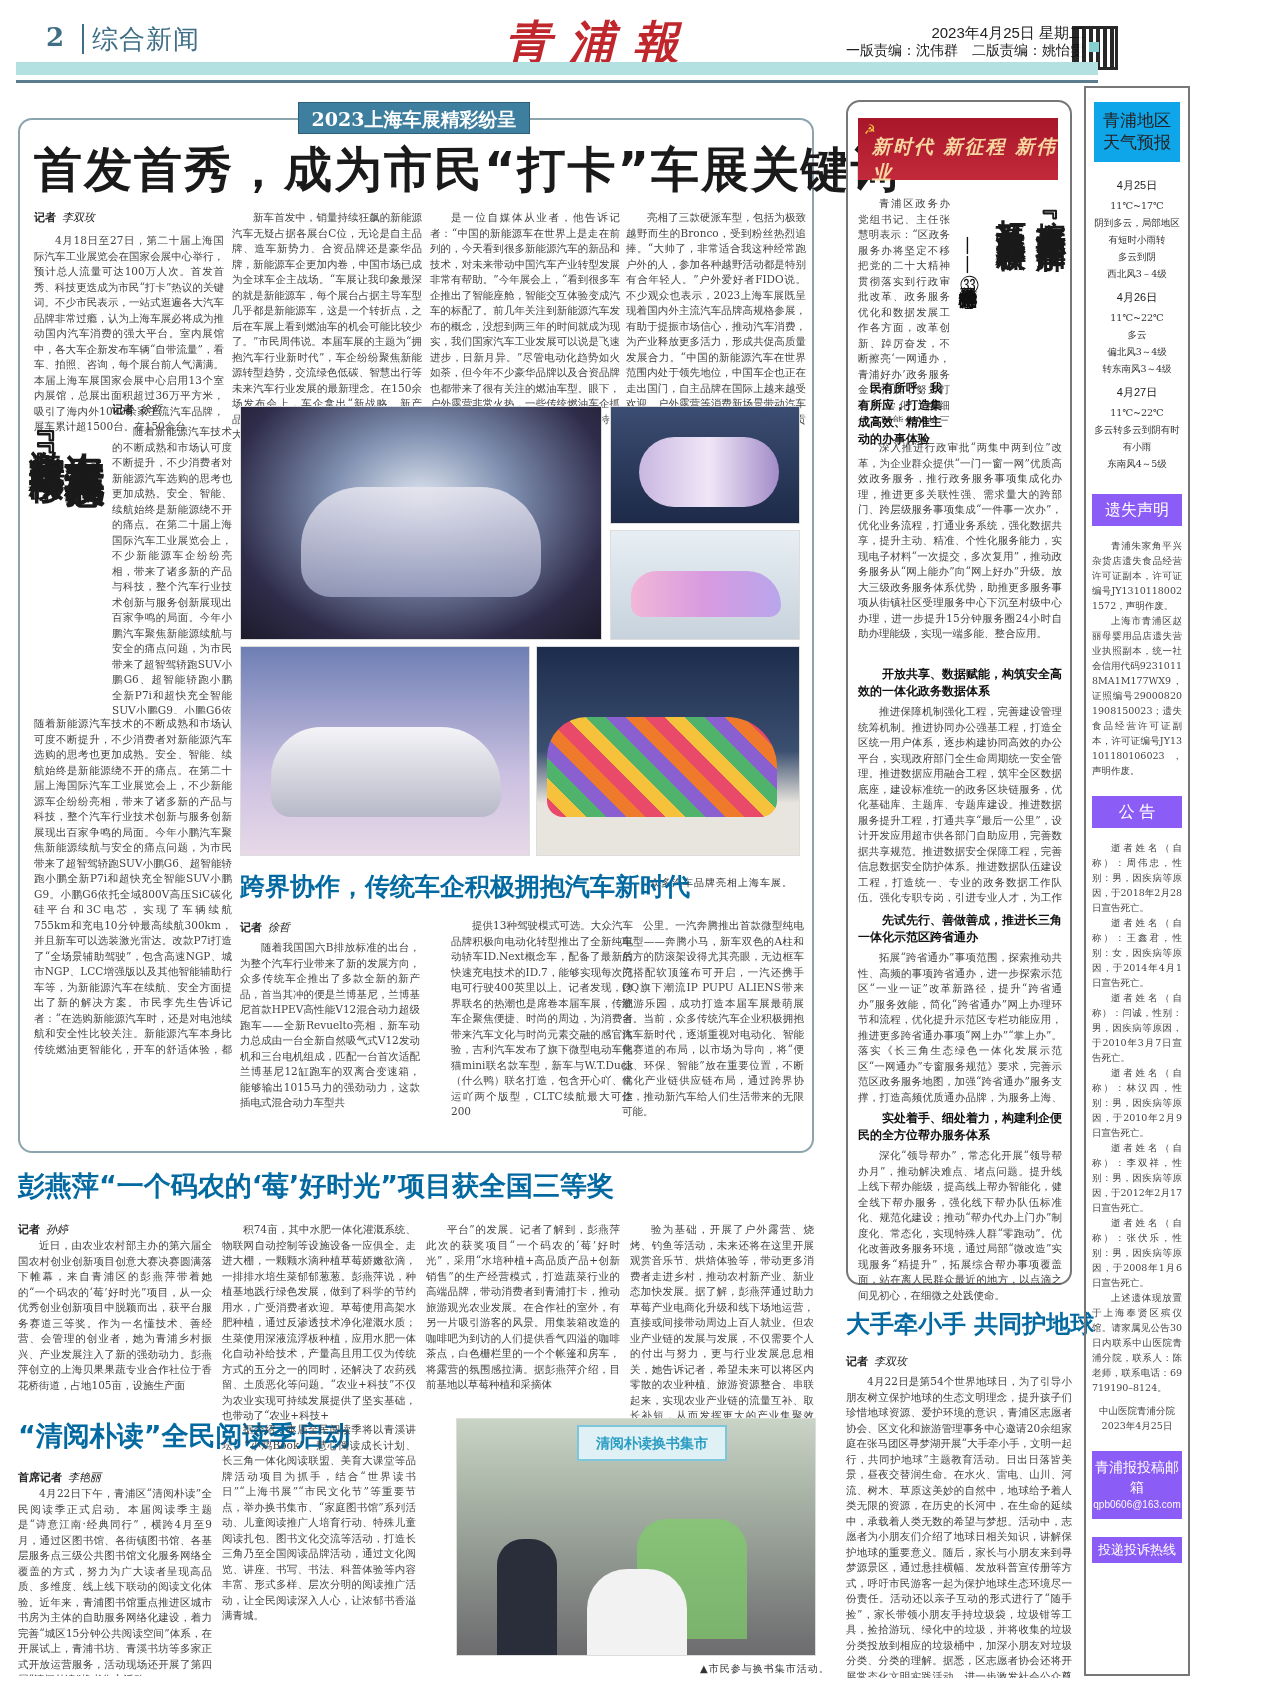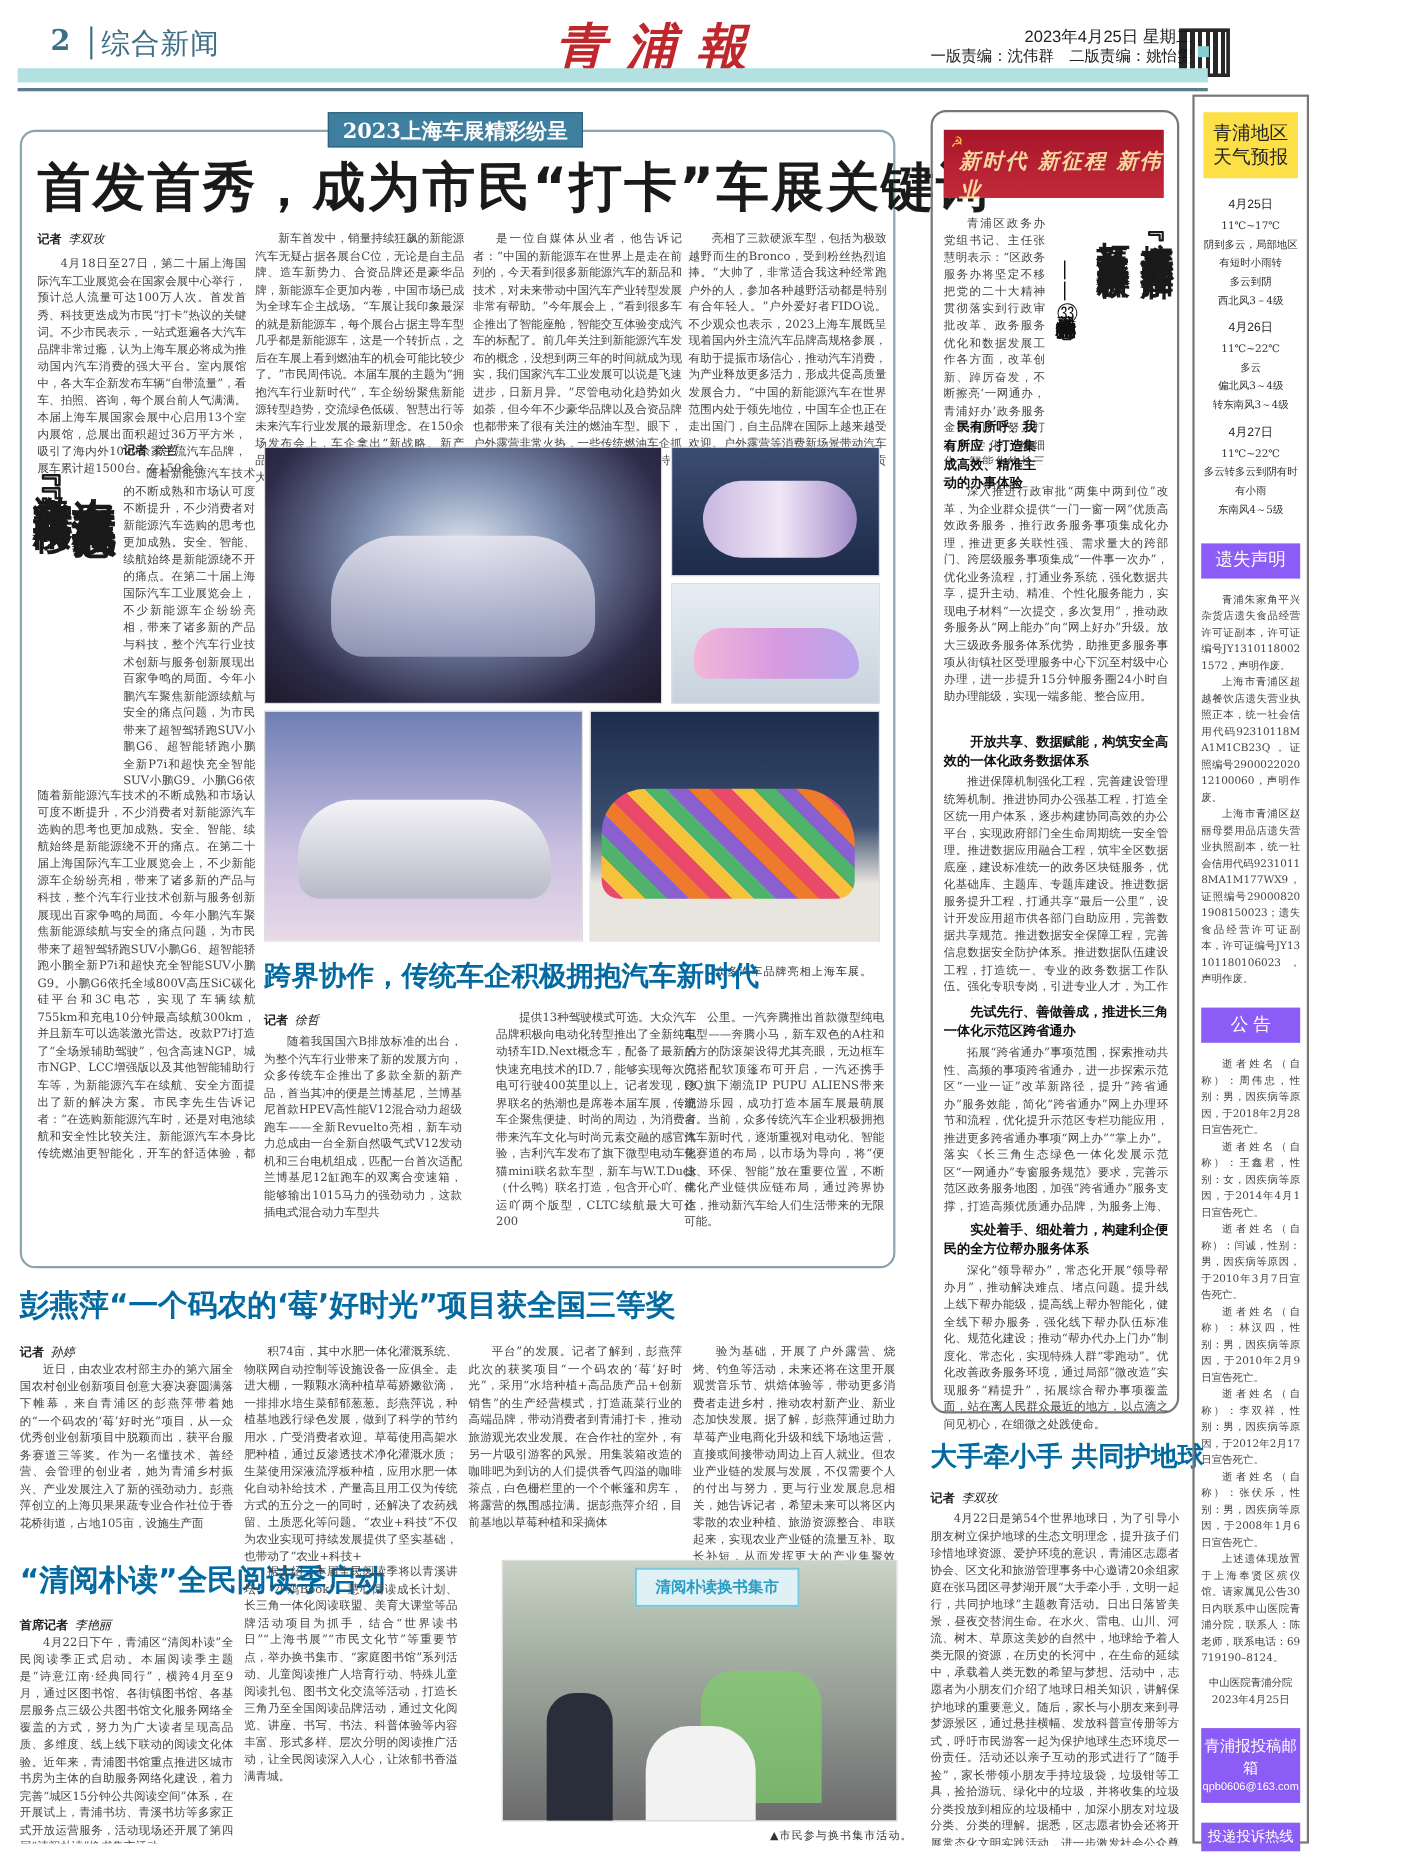--- a/index.html
+++ b/index.html
@@ -25,21 +25,21 @@
 .h1{left:34px;top:138px;font-family:"DejaVu Sans",sans-serif;font-size:48px;font-weight:bold;color:#1a1a1a;letter-spacing:2px}
 .col{font-size:10.5px;line-height:15.5px;color:#444;text-align:justify;text-indent:2em}
 .byline{font-size:11px;color:#222;font-weight:bold}
 .byline span{font-weight:normal;margin-left:6px;font-style:italic}
 .vt{writing-mode:vertical-rl;font-family:"DejaVu Sans",sans-serif;font-weight:bold;color:#1a1a1a;font-size:40px;line-height:46px;letter-spacing:2px}
 .photo{overflow:hidden;border:1px solid #ddd}
 .caption{font-size:10px;color:#333;letter-spacing:1px}
 .h2{font-family:"DejaVu Sans",sans-serif;font-weight:bold;color:#0369a1}
 
 .side{left:1084px;top:86px;width:106px;height:1590px;border:2px solid #777}
-.wx-title{background:#fde047;color:#222;font-family:"Liberation Sans",sans-serif;font-size:17px;text-align:center;line-height:22px;padding:8px 0;margin:14px 8px 16px}
+.wx-title{background:#0ea5e9;color:#222;font-family:"Liberation Sans",sans-serif;font-size:17px;text-align:center;line-height:22px;padding:8px 0;margin:14px 8px 16px}
 .wx-day{font-family:"Liberation Sans",sans-serif;font-size:11px;text-align:center;margin:8px 0 4px;color:#222}
 .wx-line{font-size:9.5px;text-align:center;line-height:17px;color:#333}
 .red-btn{background:#8b5cf6;color:#fff;font-family:"Liberation Sans",sans-serif;text-align:center;margin:0 6px}
 .notice{font-size:9.5px;line-height:15px;color:#444;padding:0 6px;text-align:justify;word-break:break-all}
 .notice p{text-indent:2em}
 
 .gov-box{left:846px;top:100px;width:226px;height:1185px;border:2px solid #777;border-radius:14px}
 .gov-banner{left:858px;top:118px;width:200px;height:62px;background:linear-gradient(180deg,#a8162a,#c22a3a);}
 .gov-banner span{position:absolute;left:14px;top:16px;color:#f7d7a0;font-size:19px;font-style:italic;font-weight:bold;letter-spacing:2px}
 .gov-sub{left:958px;top:236px;font-size:19px;line-height:21px;font-weight:normal;font-family:"DejaVu Sans",sans-serif;color:#111;writing-mode:vertical-rl}
@@ -170,21 +170,20 @@
     <div class="wx-day">4月27日</div>
     <div class="wx-line">11℃~22℃</div>
     <div class="wx-line">多云转多云到阴有时</div>
     <div class="wx-line">有小雨</div>
     <div class="wx-line">东南风4～5级</div>
   </div>
 
   <div class="red-btn" style="margin-top:22px;font-size:16px;line-height:32px">遗失声明</div>
   <div class="notice" style="margin-top:12px">
     <p>青浦朱家角平兴杂货店遗失食品经营许可证副本，许可证编号JY13101180021572，声明作废。</p>
-    <p>上海市青浦区超越餐饮店遗失营业执照正本，统一社会信用代码92310118MA1M1CB23Q，证照编号29000220201210006​0，声明作废。</p>
     <p>上海市青浦区赵丽母婴用品店遗失营业执照副本，统一社会信用代码92310118MA1M177WX9，证照编号290008201908150023；遗失食品经营许可证副本，许可证编号JY13101180106023，声明作废。</p>
   </div>
 
   <div class="red-btn" style="margin-top:18px;font-size:16px;line-height:32px">公 告</div>
   <div class="notice" style="margin-top:12px">
     <p>逝者姓名（自称）：周伟忠，性别：男，因疾病等原因，于2018年2月28日宣告死亡。</p>
     <p>逝者姓名（自称）：王鑫君，性别：女，因疾病等原因，于2014年4月1日宣告死亡。</p>
     <p>逝者姓名（自称）：闫诚，性别：男，因疾病等原因，于2010年3月7日宣告死亡。</p>
     <p>逝者姓名（自称）：林汉四，性别：男，因疾病等原因，于2010年2月9日宣告死亡。</p>
     <p>逝者姓名（自称）：李双祥，性别：男，因疾病等原因，于2012年2月17日宣告死亡。</p>

